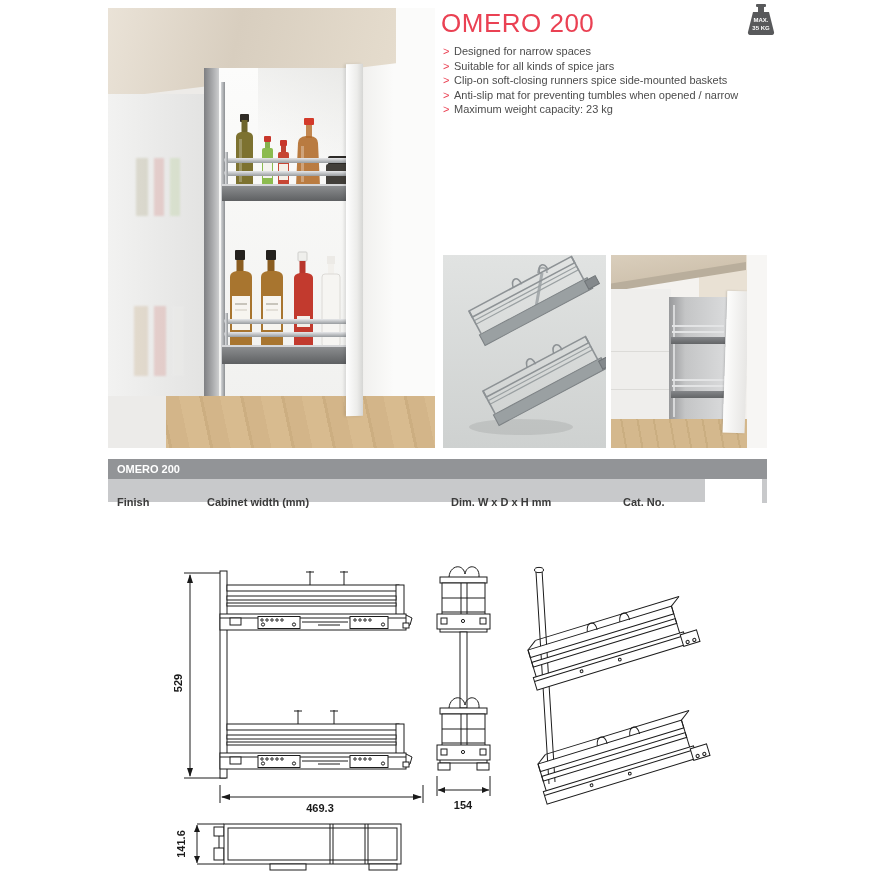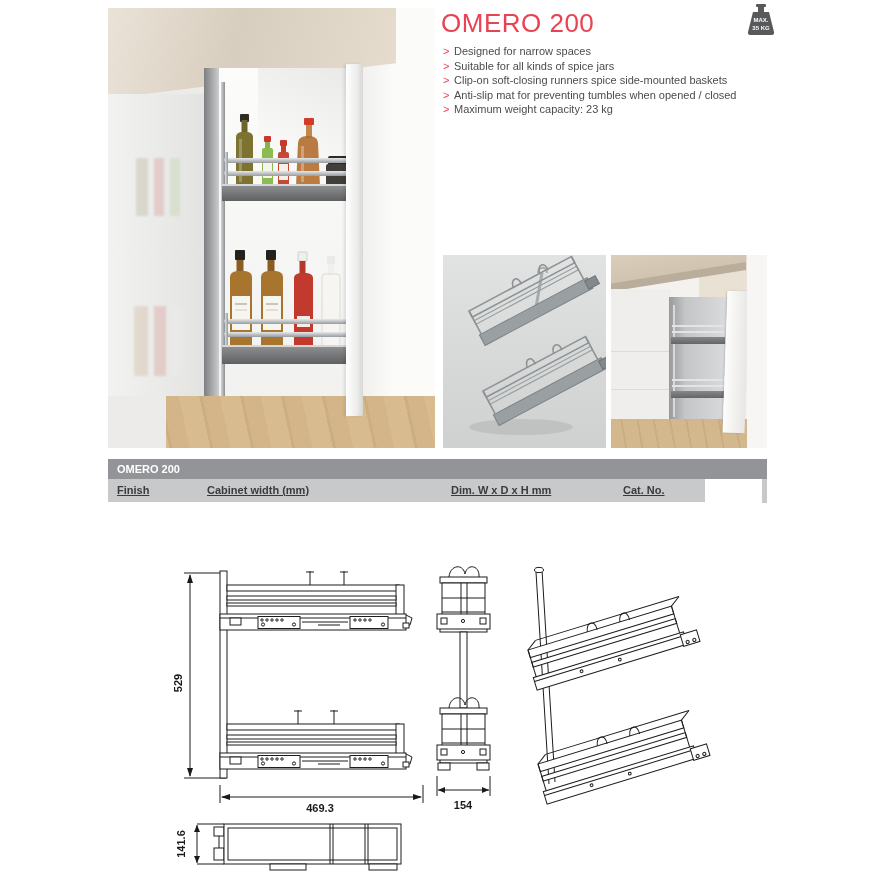--- a/index.html
+++ b/index.html
@@ -58,21 +58,21 @@
   .pb-floor{left:0;top:164px;width:156px;height:29px;
       background:repeating-linear-gradient(80deg,#d4b88d 0 14px,#caae81 14px 16px);}
 
   
   #spec-table{left:108px;top:459px;width:660px;height:80px;font-size:11px;}
   #spec-table>div,#spec-table span{position:absolute;}
   .t-titlebar{left:0;top:0;width:659px;height:20px;background:#929497;}
   .t-title{left:9px;top:0;line-height:20px;color:#fff;font-weight:bold;}
   .t-headrow{left:0;top:20px;width:597px;height:23px;background:#c8c9cb;}
   .t-headedge{left:654px;top:20px;width:5px;height:24px;background:#c8c9cb;}
-  .t-th{top:20px;height:39px;line-height:23px;font-weight:bold;color:#3b3b3b;text-decoration:underline;}
+  .t-th{top:32px;height:39px;line-height:23px;font-weight:bold;color:#3b3b3b;}
   .t-cell-finish{left:2px;top:43px;width:90px;height:32px;background:#fff;border:1px solid #c9c9c9;}
   .t-cell-values{left:95px;top:43px;width:570px;height:32px;background:#fff;border:1px solid #c9c9c9;}
   .t-finish-label{left:8px;top:5px;width:48px;line-height:12px;color:#58585a;}
   .t-sphere{left:62px;top:8px;width:17px;height:17px;border-radius:50%;
       background:radial-gradient(circle at 35% 28%,#ffffff 0%,#e8e8e8 40%,#b9b9b9 75%,#9c9c9c 100%);
       box-shadow:inset -1px -1px 2px rgba(0,0,0,.25);}
   .t-val{top:6px;color:#525254;}
   .t-store{left:480px;top:5px;width:15px;height:14px;}
 
   
@@ -179,21 +179,21 @@
     <li>
         <span class="blt">&gt;</span>
         <span>Suitable for all kinds of spice jars</span>
       </li>
     <li>
         <span class="blt">&gt;</span>
         <span>Clip-on soft-closing runners spice side-mounted baskets</span>
       </li>
     <li>
         <span class="blt">&gt;</span>
-        <span>Anti-slip mat for preventing tumbles when opened / closed</span>
+        <span>Anti-slip mat for preventing tumbles when opened / narrow</span>
       </li>
     <li>
         <span class="blt">&gt;</span>
         <span>Maximum weight capacity: 23 kg</span>
       </li>
   </ul>
 
   <div id="photo-rack" class="abs">
     <svg width="163" height="193" viewBox="0 0 163 193">
       <defs>

